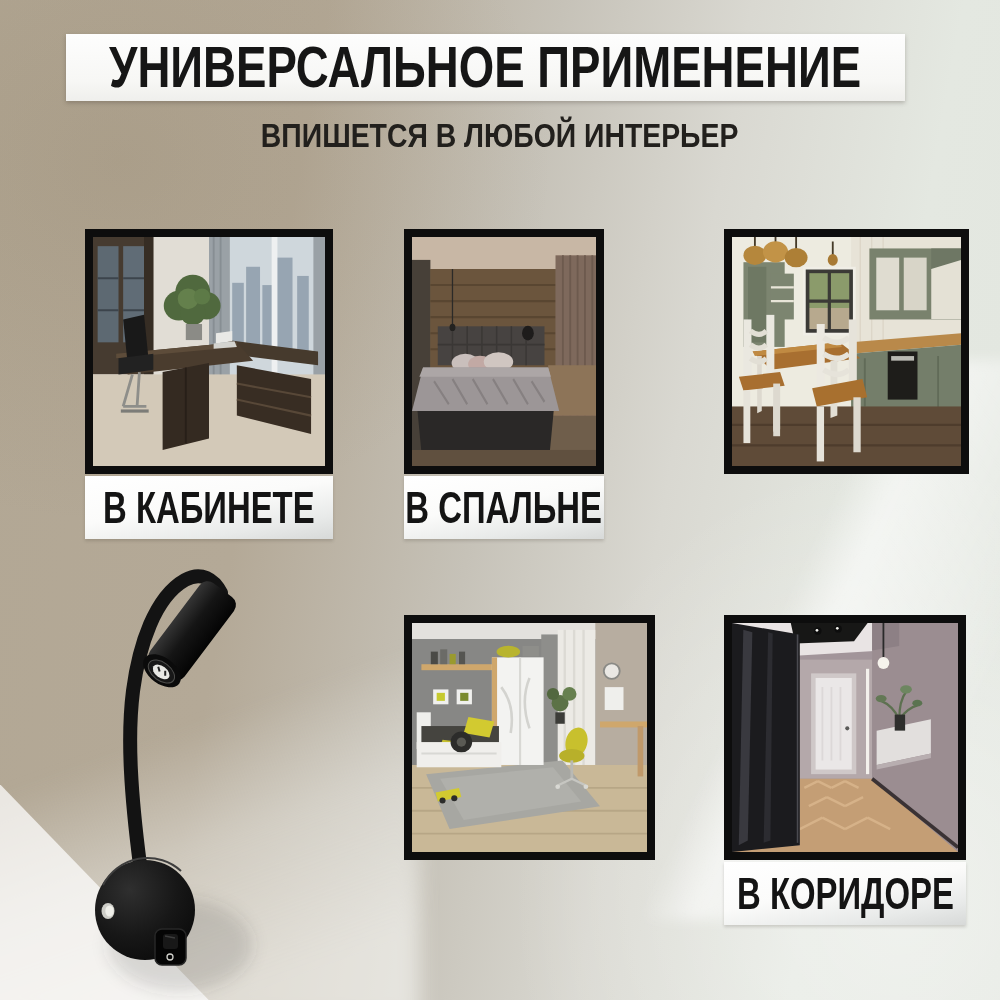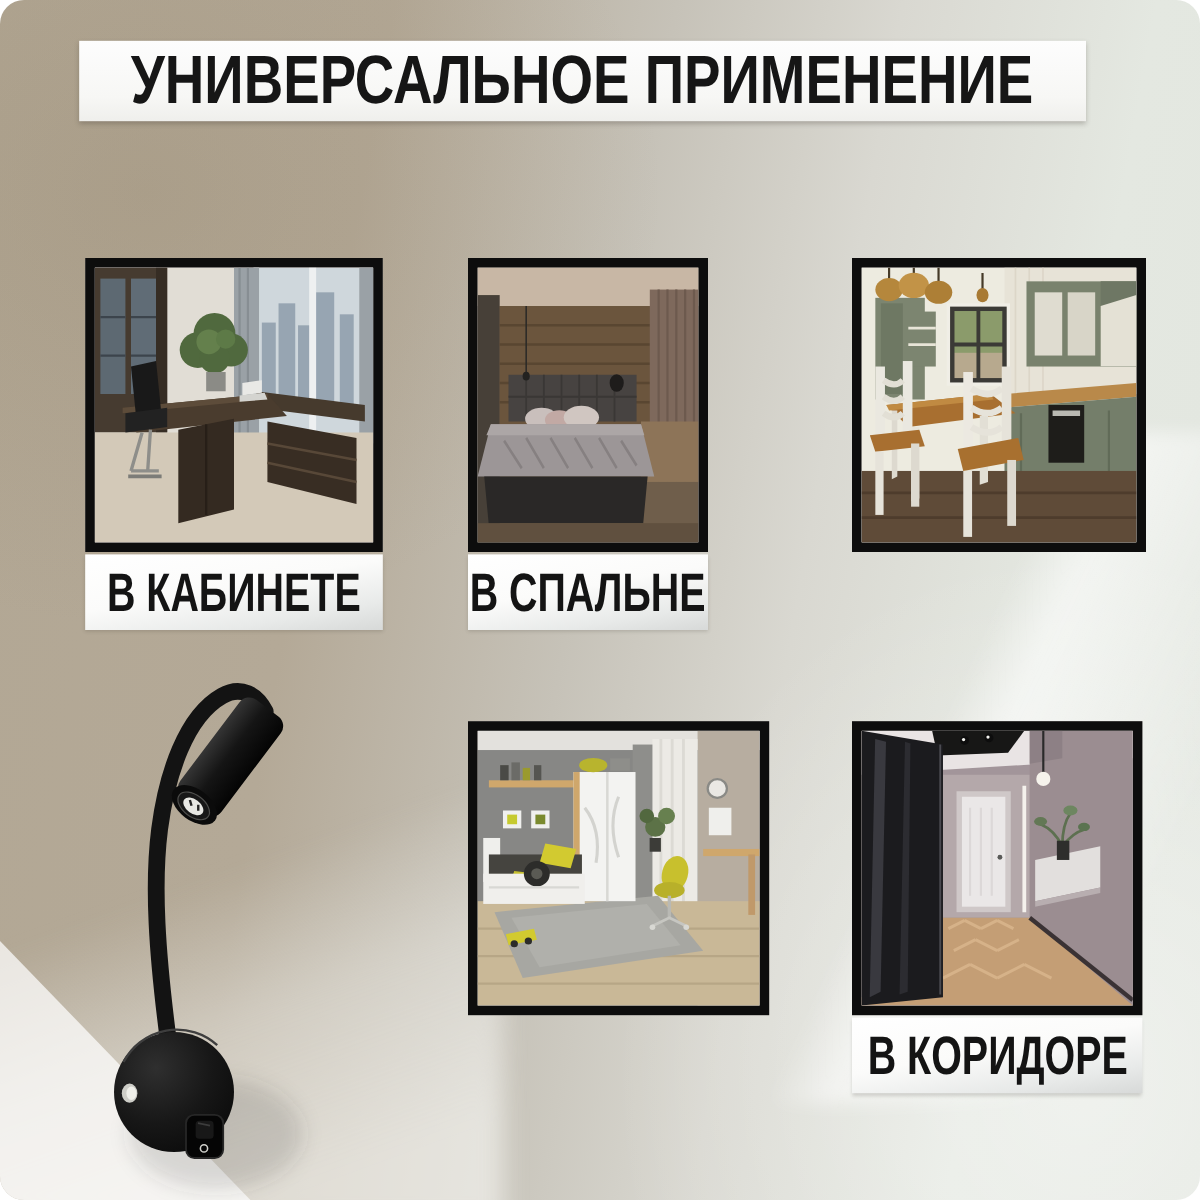--- a/index.html
+++ b/index.html
@@ -2,21 +2,21 @@
 <html><head>
 <meta charset="utf-8">
 <style>
   html,body{margin:0;padding:0;}
   body{width:1000px;height:1000px;overflow:hidden;
        font-family:"Liberation Sans","DejaVu Sans",sans-serif;}
   .canvas{position:relative;width:1000px;height:1000px;overflow:hidden;
     background:
       radial-gradient(620px 520px at 12% 16%, rgba(135,118,90,.20), transparent 70%),
       radial-gradient(540px 620px at 90% 90%, rgba(255,255,255,.45), transparent 72%),
-      linear-gradient(100deg,#b2a794 0%,#b4a997 28%,#c6c2b8 48%,#d9d8d1 64%,#e4e8e1 82%,#e2e6df 100%); border-radius: 20px;}
+      linear-gradient(100deg,#b2a794 0%,#b4a997 28%,#c6c2b8 48%,#d9d8d1 64%,#e4e8e1 82%,#e2e6df 100%);}
   
   .light-streak-right{position:absolute;left:640px;top:360px;width:420px;height:560px;
     background:linear-gradient(115deg,transparent 38%,rgba(255,255,255,.55) 46%,rgba(255,255,255,.18) 66%,transparent 74%);
     filter:blur(7px);pointer-events:none;}
   .light-streak-bottomleft{position:absolute;left:-20px;top:735px;width:400px;height:285px;
     background:rgba(255,255,255,.72);
     clip-path:polygon(0 10%,62% 100%,0 100%);
     filter:blur(6px);pointer-events:none;}
   .light-streak-midleft{position:absolute;left:-40px;top:560px;width:460px;height:460px;
     background:linear-gradient(160deg,transparent 40%,rgba(240,240,236,.45) 60%,rgba(250,250,247,.6) 85%);
@@ -26,21 +26,21 @@
     background:linear-gradient(180deg,#fdfdfd 0%,#f7f7f5 70%,#efefec 100%);
     box-shadow:0 2px 4px rgba(60,55,45,.28);
     display:flex;align-items:center;justify-content:center;}
   .title{font-size:57px;font-weight:700;color:#161616;line-height:1;}
   .cond{display:inline-block;white-space:nowrap;transform:scaleX(.8);transform-origin:50% 50%;}
   .cond-sub{display:inline-block;white-space:nowrap;transform:scaleX(.86);transform-origin:50% 50%;}
   .subtitle{position:absolute;left:0;top:113px;width:1000px;height:46px;
     display:flex;align-items:center;justify-content:center;
     font-size:33px;font-weight:700;color:#22201d;}
 
-  .tile{position:absolute;margin:0;}
+  .tile{position:absolute;margin:14px;}
   .photo{border:8px solid #0d0d0d;background:#e5e2db;box-sizing:border-box;}
   .photo svg{display:block;width:100%;height:100%;}
   .plate{margin-top:2px;height:63px;
     background:linear-gradient(170deg,#ffffff 0%,#fbfbfa 45%,#e8eae9 78%,#d7d9d8 100%);
     box-shadow:0 2px 3px rgba(60,55,45,.2);
     display:flex;align-items:center;justify-content:center;}
   .plate-text{font-size:45px;font-weight:700;color:#141414;line-height:1;}
   .plate-cond{display:inline-block;white-space:nowrap;transform:scaleX(.73);transform-origin:50% 50%;}
 
   .lamp{position:absolute;left:55px;top:553px;width:260px;height:447px;}
@@ -51,20 +51,23 @@
 
 <div class="canvas">
   <div class="light-streak-right"></div>
   <div class="light-streak-midleft"></div>
   <div class="light-streak-bottomleft"></div>
 
   <div class="banner">
     <div class="title">
       <span class="cond">УНИВЕРСАЛЬНОЕ ПРИМЕНЕНИЕ</span>
     </div>
+  </div>
+  <div class="subtitle">
+    <span class="cond-sub">ВПИШЕТСЯ В ЛЮБОЙ ИНТЕРЬЕР</span>
   </div>
 
   <figure class="tile" style="left:71px;top:215px;width:248px">
     <div class="photo" style="height:245px">
       <svg viewBox="0 0 100 100" preserveAspectRatio="none">
         <rect width="100" height="100" fill="#e1ddd5"></rect>
         <rect x="57" width="43" height="64" fill="#cfd7dc"></rect>
         <g fill="#8e9dab" opacity=".85">
           <rect x="60" y="20" width="5" height="32"></rect>
             <rect x="66" y="13" width="6" height="39"></rect>

